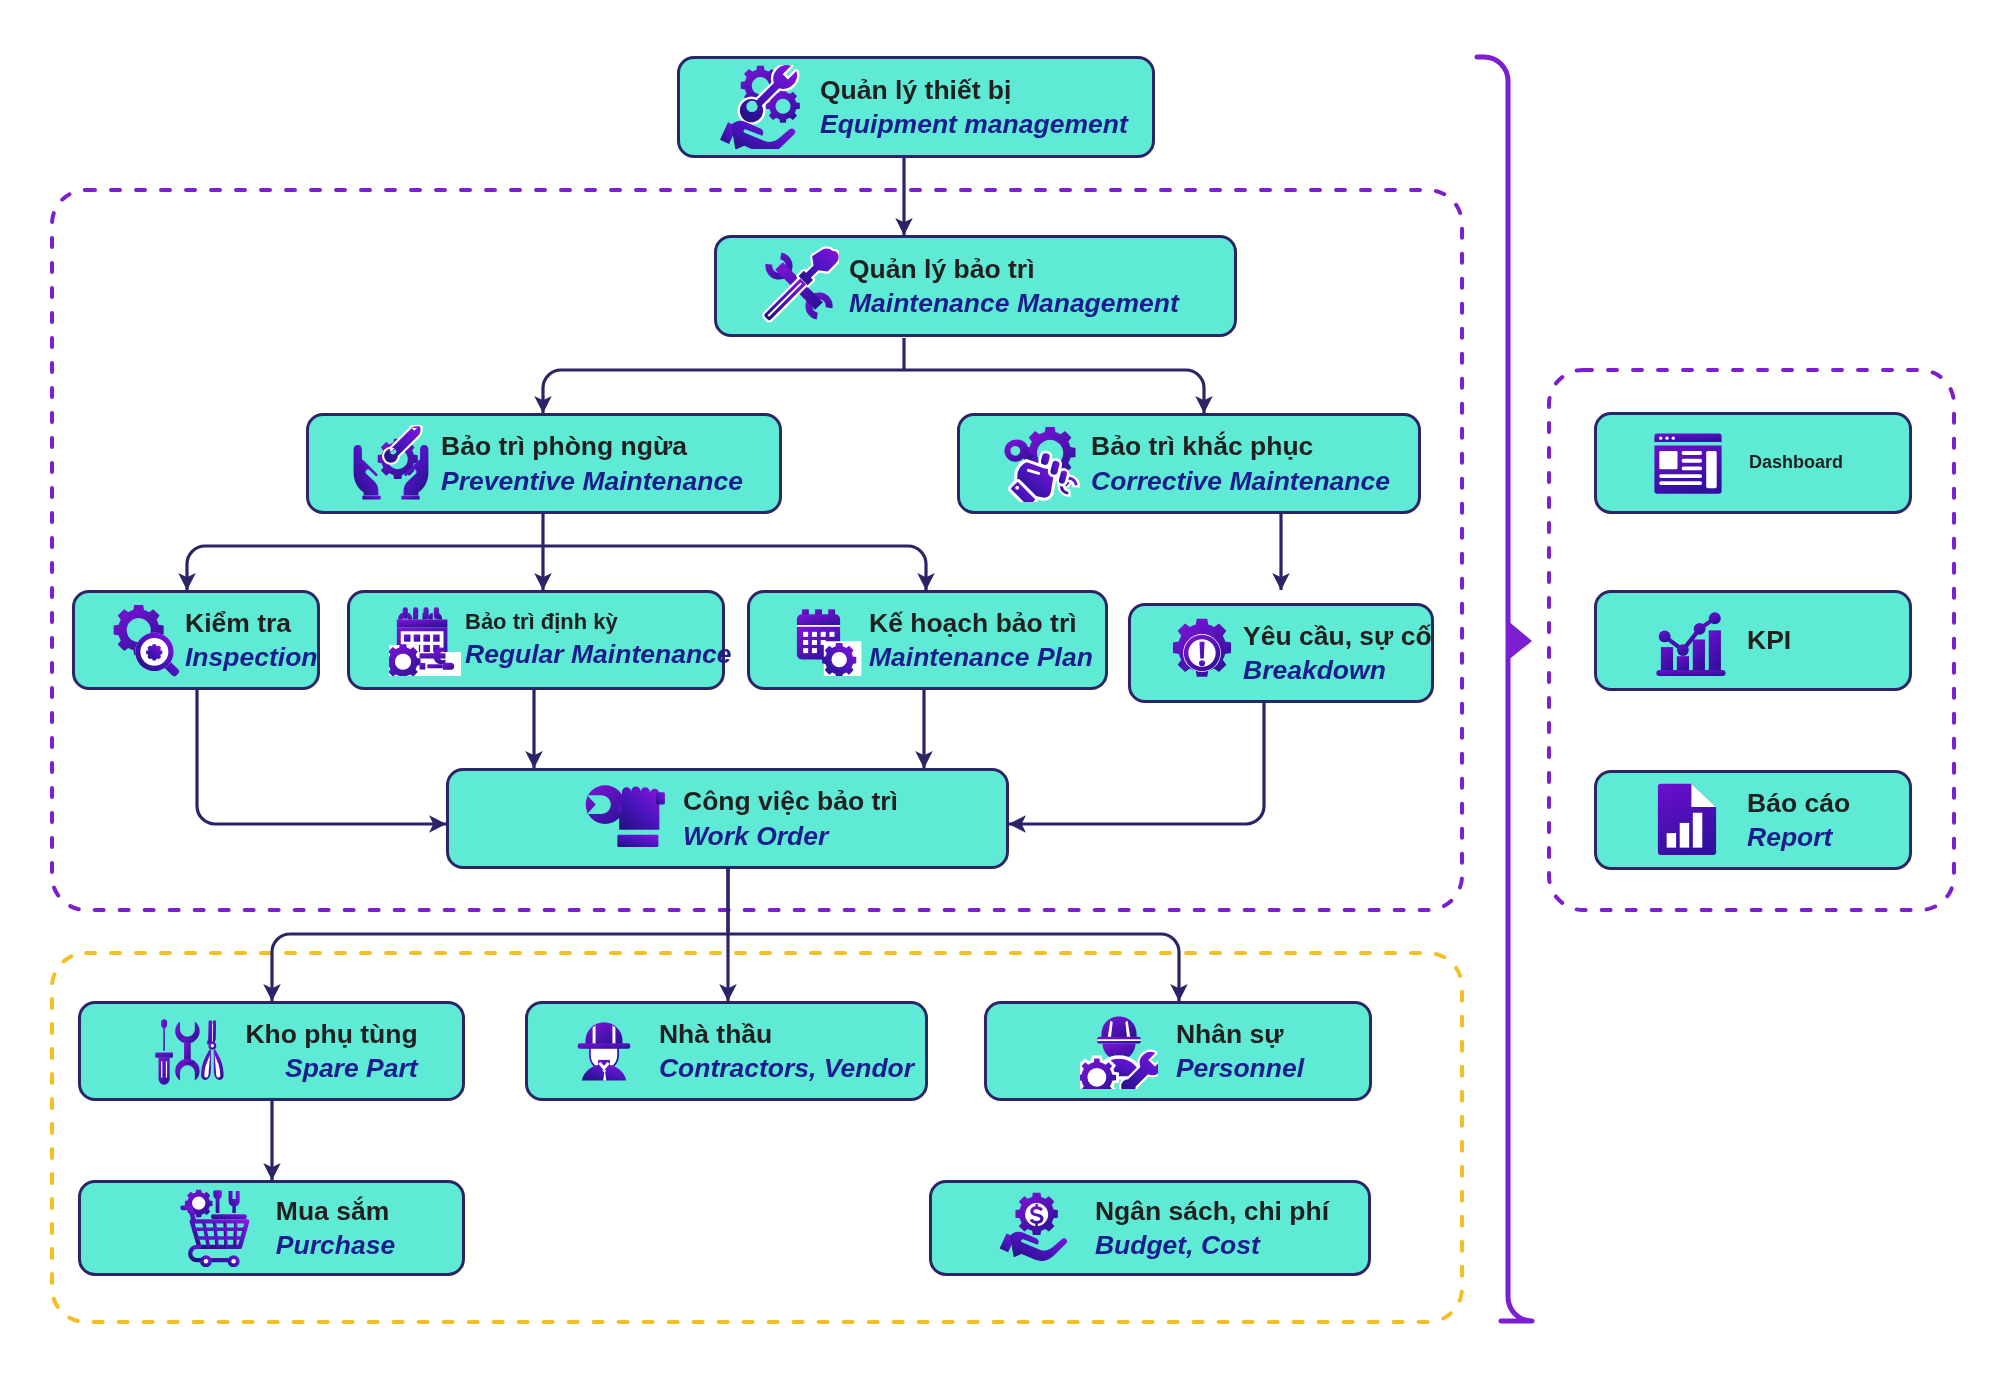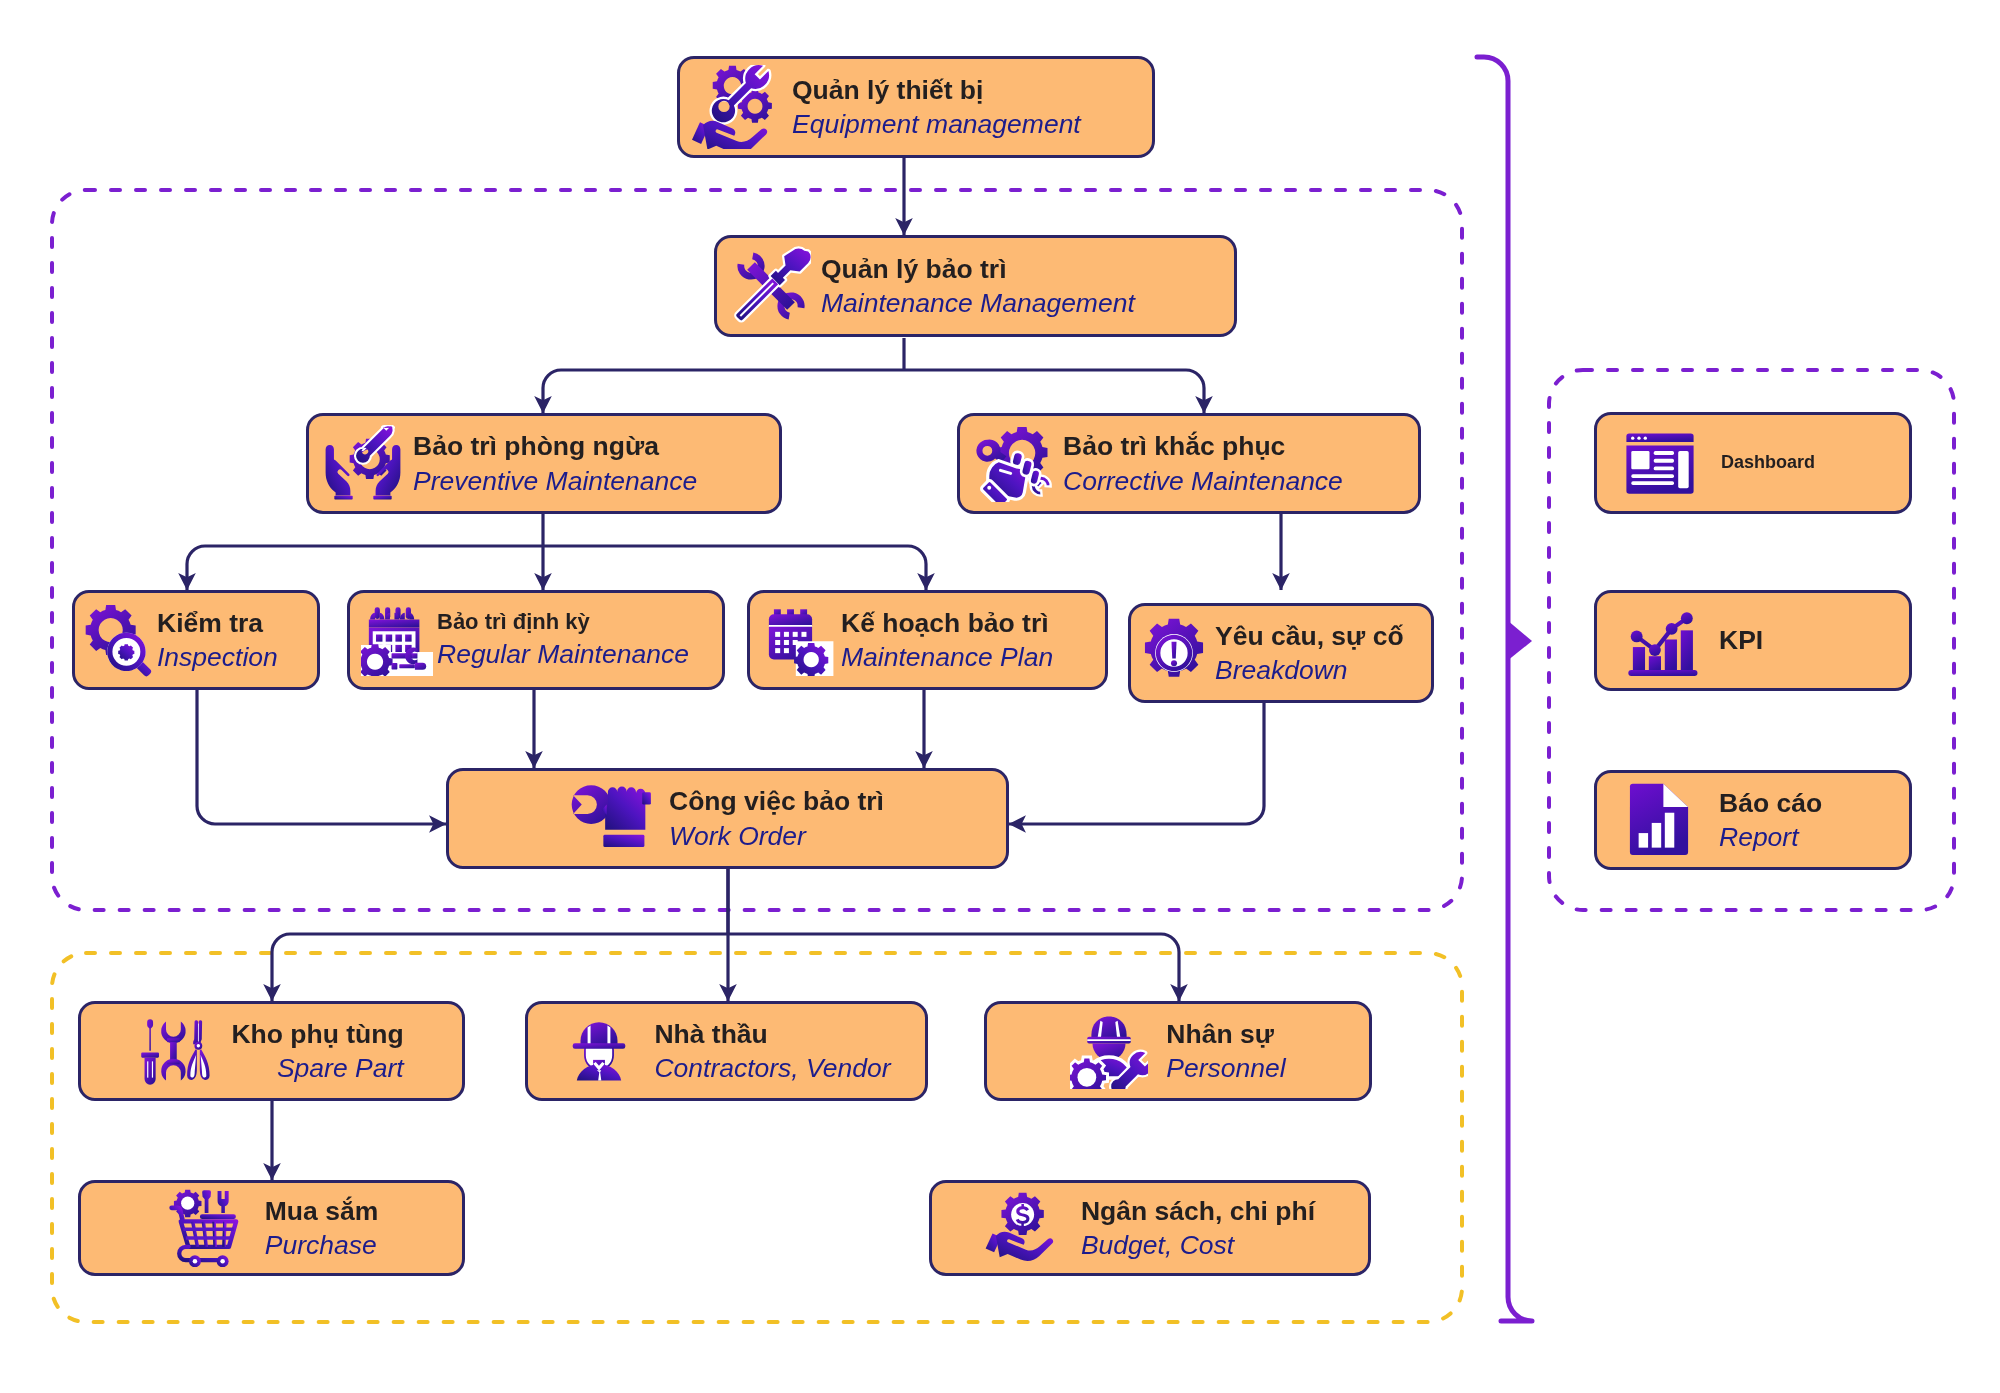--- a/index.html
+++ b/index.html
@@ -1,24 +1,24 @@
 <!DOCTYPE html>
 <html><head>
 <meta charset="utf-8">
 <style>
   html,body{margin:0;padding:0;background:#ffffff;}
   #page{position:relative;width:2000px;height:1393px;background:#ffffff;overflow:hidden;
         font-family:"Liberation Sans",sans-serif;}
   #wires{position:absolute;left:0;top:0;width:2000px;height:1393px;}
-  .node{position:absolute;box-sizing:border-box;background:#fdba74;
-        border:3px solid #2b2466;border-radius:17px;display:flex;align-items:center;}
+  .node{position:absolute;box-sizing:border-box;background:#5eead4;
+        border:3px solid #2b2466;border-radius:17px;display:flex;align-items:center;padding-left:28px;}
   .ico{flex:0 0 auto;display:flex;align-items:center;justify-content:center;}
   .txt{display:flex;flex-direction:column;justify-content:center;}
   .t1{color:#231f20;font-weight:700;white-space:nowrap;}
-  .t2{color:#1c1c8c;font-weight:400;font-style:italic;white-space:nowrap;}
+  .t2{color:#1c1c8c;font-weight:700;font-style:italic;white-space:nowrap;}
   .ico svg{display:block;width:100%;height:100%;}
 </style>
 </head>
 <body>
 
 <div id="page">
 
   <svg width="0" height="0" style="position:absolute">
       <defs>
     <linearGradient id="ig" x1="1" y1="0" x2="0.1" y2="1">

